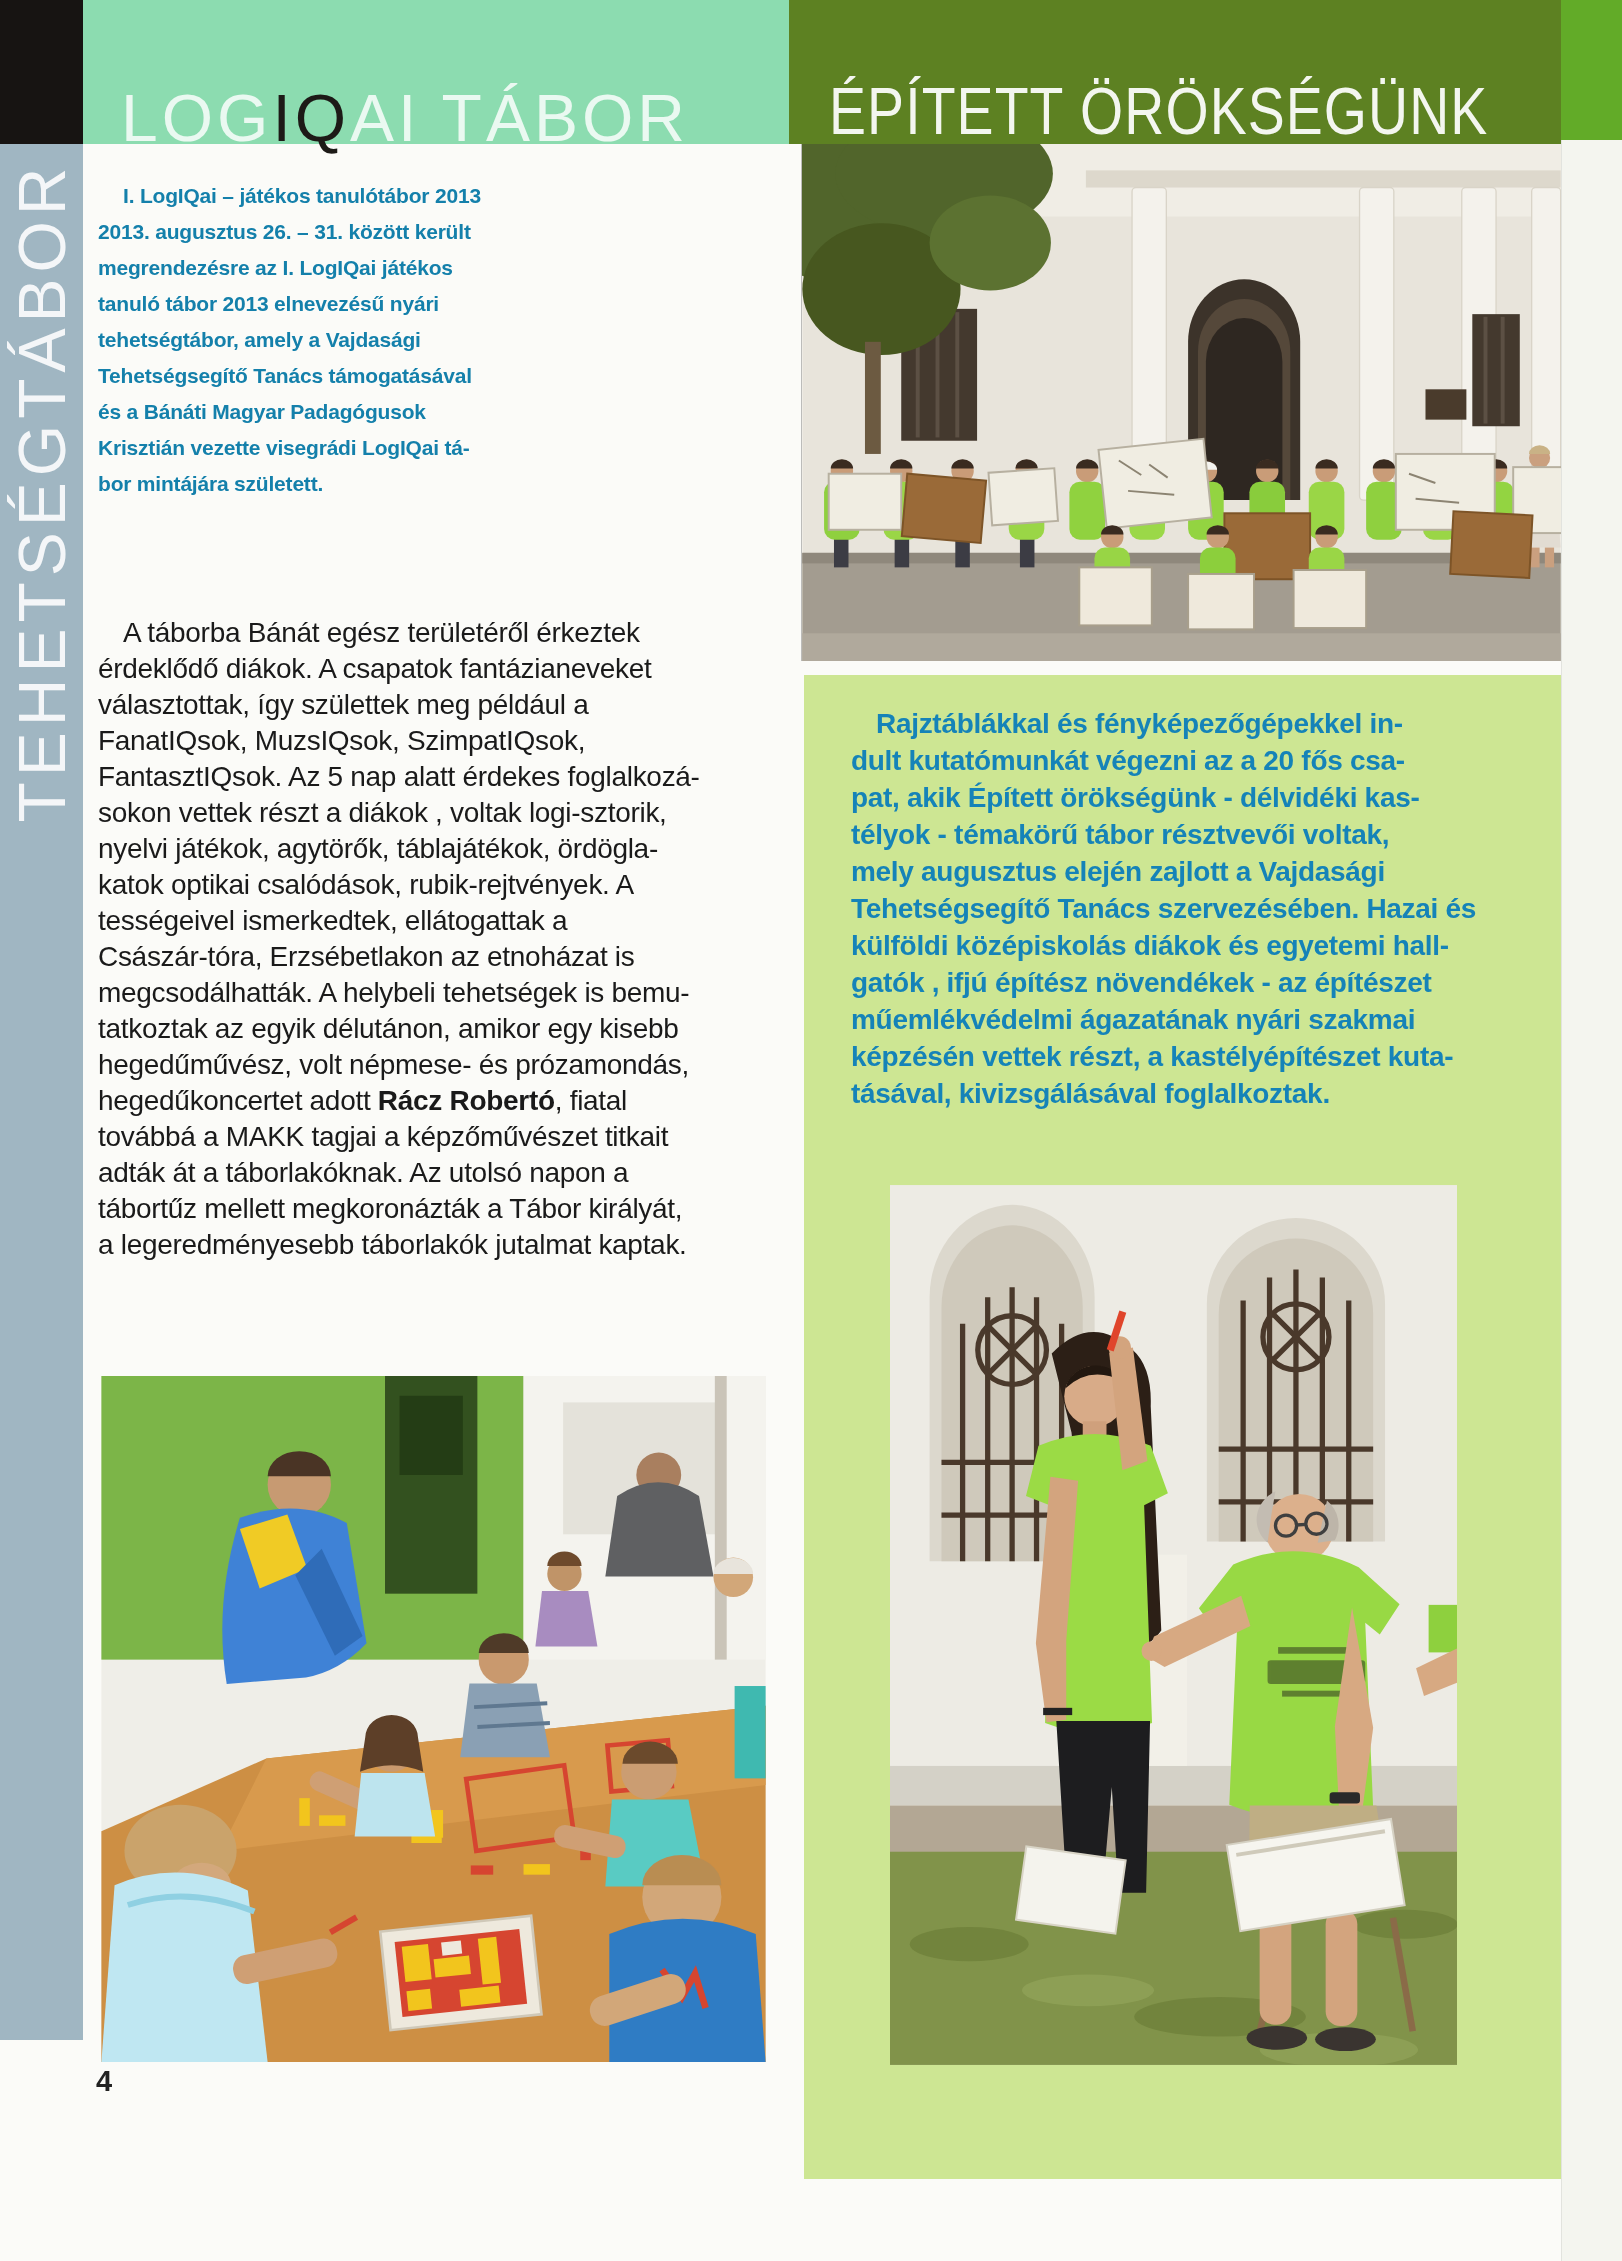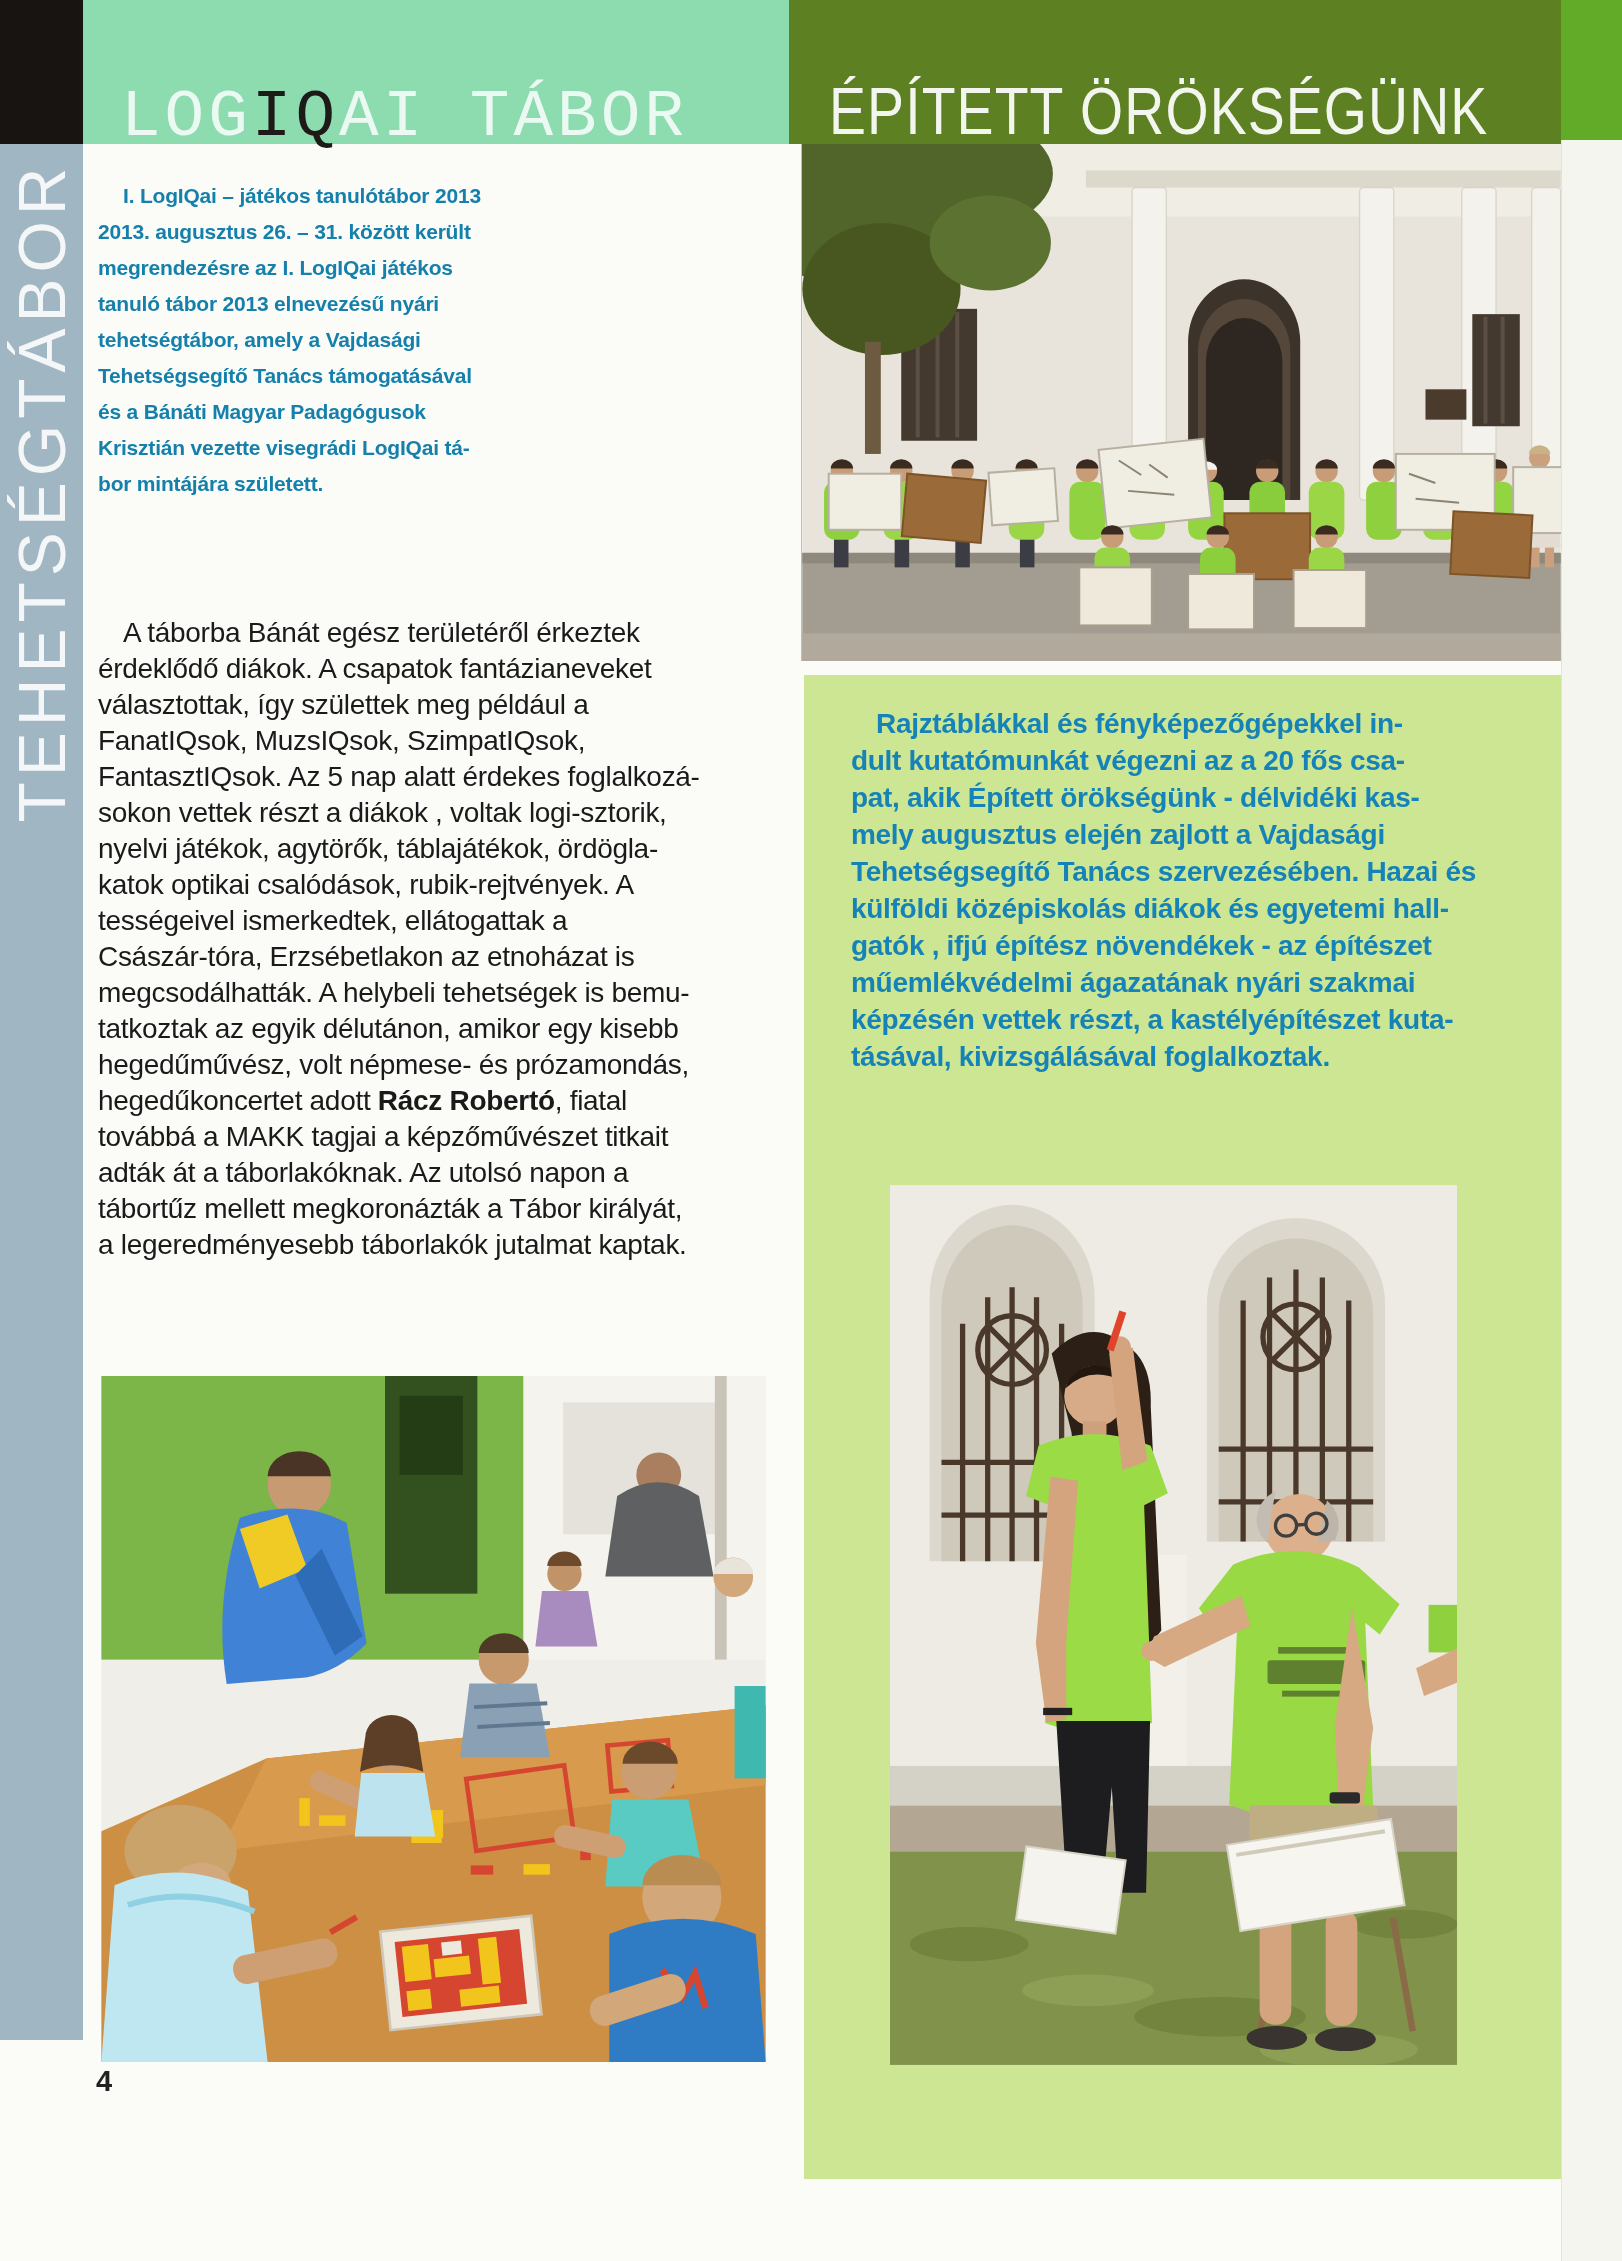--- a/index.html
+++ b/index.html
@@ -6,21 +6,21 @@
   body{
     position:relative;
     width:1623px;height:2261px;
     background:var(--page-bg,#fbfbf8);
     font-family:"Liberation Sans",sans-serif;
     overflow:hidden;
   }
   .abs{position:absolute;}
   
   .corner-black{left:0;top:0;width:83px;height:144px;background:var(--black-corner,#171412);}
-  .band-mint{left:83px;top:0;width:815px;height:144px;background:var(--mint,#8cdcb0);font-family:Liberation Mono, monospace;}
+  .band-mint{left:83px;top:0;width:815px;height:144px;background:var(--mint,#8cdcb0);}
   .band-olive{left:789px;top:0;width:772px;height:144px;background:var(--olive,#5d8122);}
   .corner-green{left:1561px;top:0;width:62px;height:140px;background:var(--bright-green,#62ab28);}
   .edge-strip{left:1561px;top:140px;width:62px;height:2121px;background:#f4f5ef;border-left:1.3px solid rgba(0,0,0,.07);}
   .band-title{
     position:absolute;bottom:-6.6px;left:38px;
     font-size:66px;line-height:1;font-weight:400;
     letter-spacing:4px;white-space:nowrap;
     color:rgba(255,255,255,.82);
   }
   .band-title .iq{color:#1d1a17;}
@@ -224,20 +224,21 @@
       <rect x="745" y="646" width="110" height="88"></rect>
     </g>
   </g>
 </svg>
 
 <div class="abs panel-green"></div>
 <div class="textblock rightpar">
     <div class="tline">Rajztáblákkal és fényképezőgépekkel in-</div>
     <div class="tline">dult kutatómunkát végezni az a 20 fős csa-</div>
     <div class="tline">pat, akik Épített örökségünk - délvidéki kas-</div>
+    <div class="tline">télyok - témakörű tábor résztvevői voltak,</div>
     <div class="tline">mely augusztus elején zajlott a Vajdasági</div>
     <div class="tline">Tehetségsegítő Tanács szervezésében. Hazai és</div>
     <div class="tline">külföldi középiskolás diákok és egyetemi hall-</div>
     <div class="tline">gatók , ifjú építész növendékek  - az építészet</div>
     <div class="tline">műemlékvédelmi ágazatának nyári szakmai</div>
     <div class="tline">képzésén vettek részt, a kastélyépítészet kuta-</div>
     <div class="tline">tásával, kivizsgálásával foglalkoztak.</div>
   </div>
 
 <svg class="photo photo2" viewBox="0 0 859 1333" role="img" aria-label="girl pointing upward beside seated older man holding papers">

